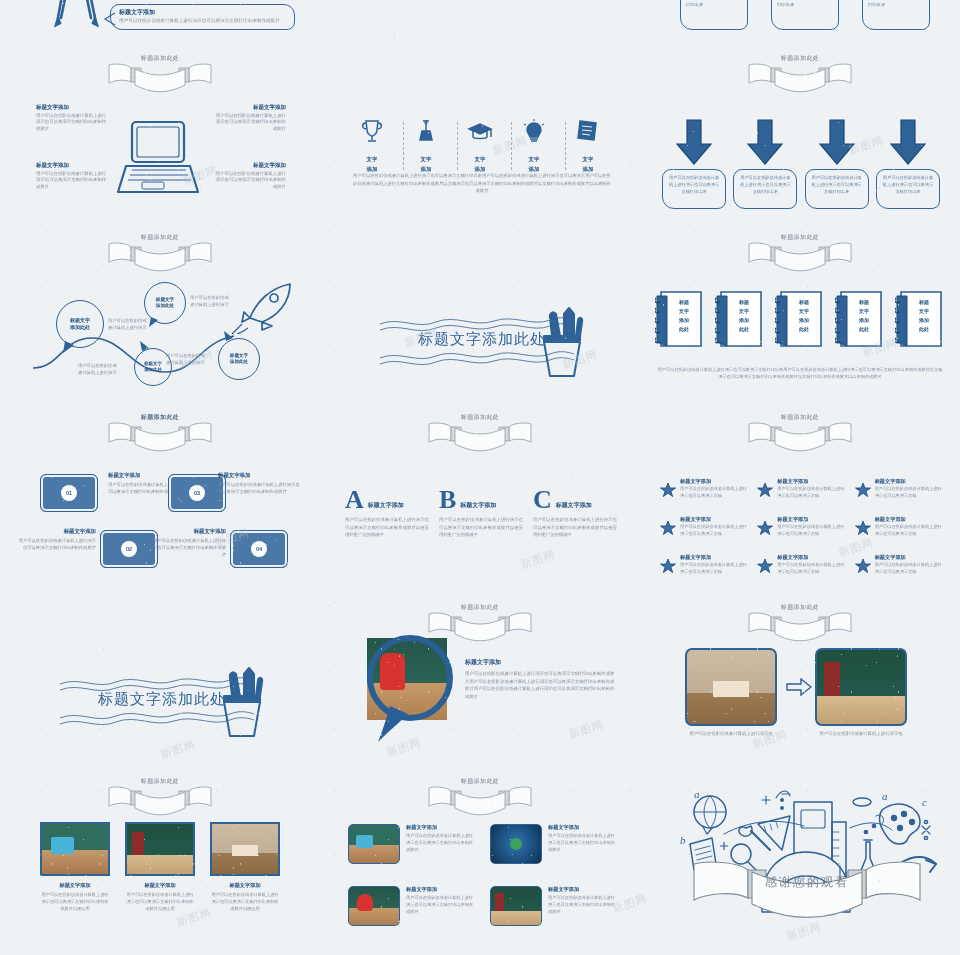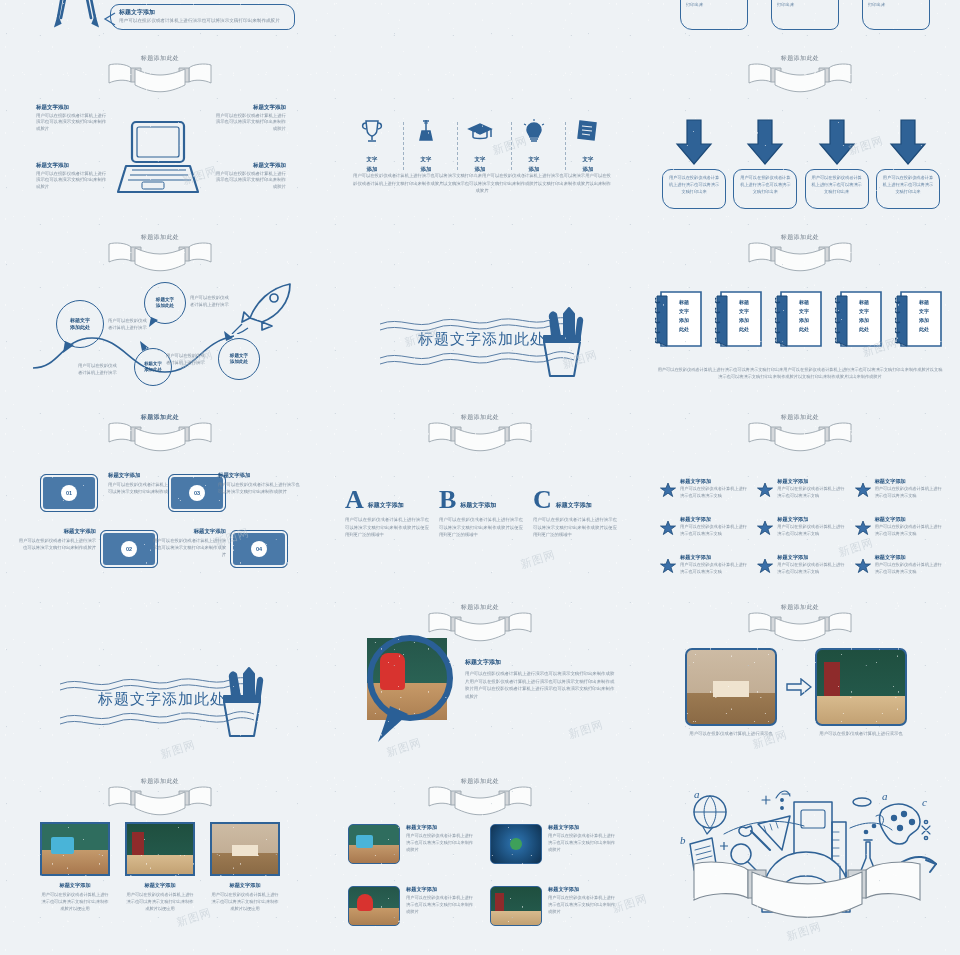--- a/index.html
+++ b/index.html
@@ -836,20 +836,21 @@
     <div style="position:absolute;left:52px;top:88px;width:230px;height:66px">
       <svg width="230" height="66" viewBox="0 0 230 66">
         <g fill="#fbfcfc" stroke="#7e8a95" stroke-width="1.1">
           <path d="M2 6 C16 2 46 4 56 12 L56 40 C42 33 16 35 2 42 Z"></path>
           <path d="M228 6 C214 2 184 4 174 12 L174 40 C188 33 214 35 228 42 Z"></path>
           <path d="M56 12 L74 12 L74 40 L56 40 Z" fill="#cfd4d8"></path>
           <path d="M174 12 L156 12 L156 40 L174 40 Z" fill="#cfd4d8"></path>
           <path d="M60 14 C98 30 134 30 170 14 L170 46 C134 64 98 64 60 46 Z" fill="#fbfcfc"></path>
         </g>
       </svg>
+      <div style="position:absolute;left:0;top:16px;width:100%;text-align:center;font-size:12px;color:#5c6a78;letter-spacing:2px;opacity:.8">感谢您的观看</div>
     </div>
   </div>
 
 </div>
 
 <div class="wm" style="left:182px;top:168px">新图网</div>
 <div class="wm" style="left:492px;top:138px">新图网</div>
 <div class="wm" style="left:848px;top:138px">新图网</div>
 <div class="wm" style="left:178px;top:352px">新图网</div>
 <div class="wm" style="left:404px;top:330px">新图网</div>

